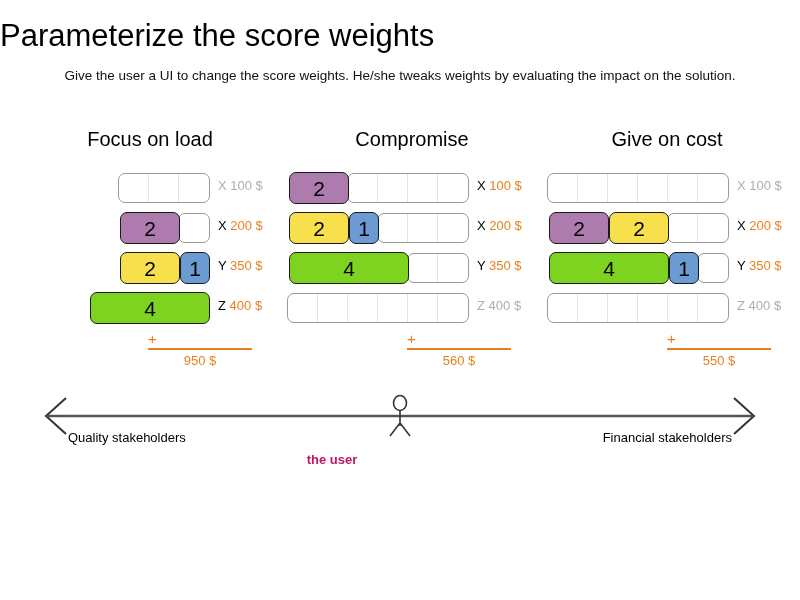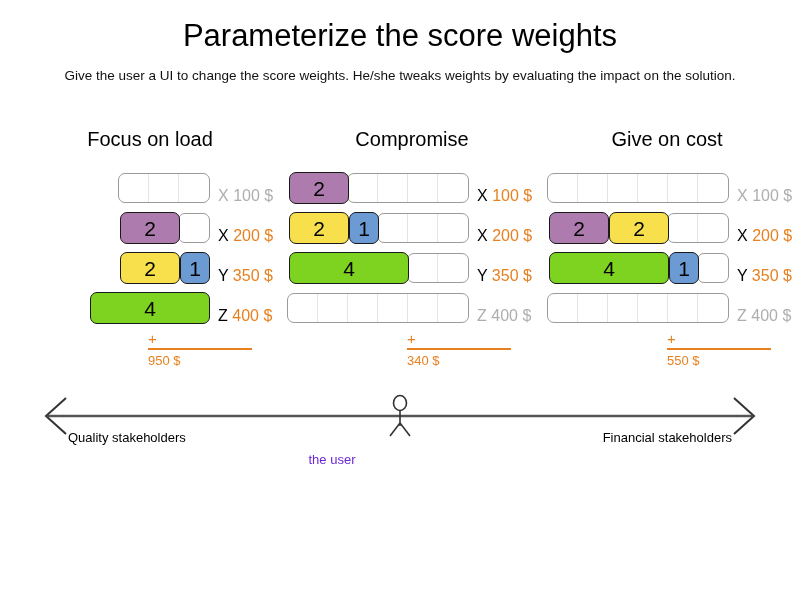--- a/index.html
+++ b/index.html
@@ -15,21 +15,21 @@
     overflow: hidden;
     position: relative;
   }
 
   
   .slide-title {
     position: absolute;
     top: 18px;
     left: 0;
     width: 800px;
-    text-align: center;
+    text-align: left;
     font-size: 31px;
     font-weight: normal;
     letter-spacing: 0px;
     color: #000;
   }
   .slide-subtitle {
     position: absolute;
     top: 68px;
     left: 0;
     width: 800px;
@@ -102,22 +102,22 @@
     line-height: 1;
   }
   .seg.purple { background: #ad7bad; }
   .seg.yellow { background: #f7e04b; }
   .seg.blue   { background: #6b9bd2; }
   .seg.green  { background: #7ed321; }
 
   
   .rowlabel {
     position: absolute;
-    top: 19px;
-    font-size: 16px;
+    top: 10px;
+    font-size: 13px;
     white-space: nowrap;
     text-align: right;
   }
   .rowlabel .letter { color: #000; }
   .rowlabel .amount { color: #e8801f; }
   .rowlabel.inactive .letter,
   .rowlabel.inactive .amount { color: #aeaeae; }
 
   
   .total {
@@ -132,21 +132,21 @@
     padding-right: 42px;
     text-align: left;
   }
   .total .rule {
     height: 1.5px;
     background: #e8801f;
     margin-top: 3px;
   }
   .total .sum {
     margin-top: 3px;
-    text-align: left;
+    text-align: center;
     white-space: nowrap;
   }
 
   
   .axis {
     position: absolute;
     left: 0;
     top: 390px;
     width: 800px;
     height: 120px;
@@ -160,21 +160,22 @@
     white-space: nowrap;
   }
   .user-caption {
     position: absolute;
     top: 450px;
     left: 0;
     width: 664px;
     text-align: center;
     font-size: 13px;
     line-height: 19px;
-    color: #6d28d9;
+    color: #be185d;
+    font-weight: bold;
   }
 </style>
 </head>
 <body>
 
 <div class="slide-title">Parameterize the score weights</div>
 <div class="slide-subtitle">Give the user a UI to change the score weights. He/she tweaks weights by evaluating the impact on the solution.</div>
 
 <div id="scenarios-host">
     <div class="scenario" style="left: 20px; width: 260px;">
@@ -250,21 +251,21 @@
             <div class="cell"></div>
             <div class="cell"></div>
             <div class="cell"></div>
           </div>
           <div class="rowlabel inactive" style="left: 195px;"><span class="letter">Z</span> <span class="amount">400 $</span></div>
         </div>
       </div>
       <div class="total" style="top: 205px; left: 125px; width: 104px;">
         <div class="plus">+</div>
         <div class="rule"></div>
-        <div class="sum">340 $</div>
+        <div class="sum">560 $</div>
       </div>
     </div>
     <div class="scenario" style="left: 542px; width: 250px;">
       <div class="scenario-title">Give on cost</div>
       <div class="rows">
         <div class="row">
           <div class="meter" style="width: 182px; left: 5px;">
             <div class="cell"></div>
             <div class="cell"></div>
             <div class="cell"></div>

